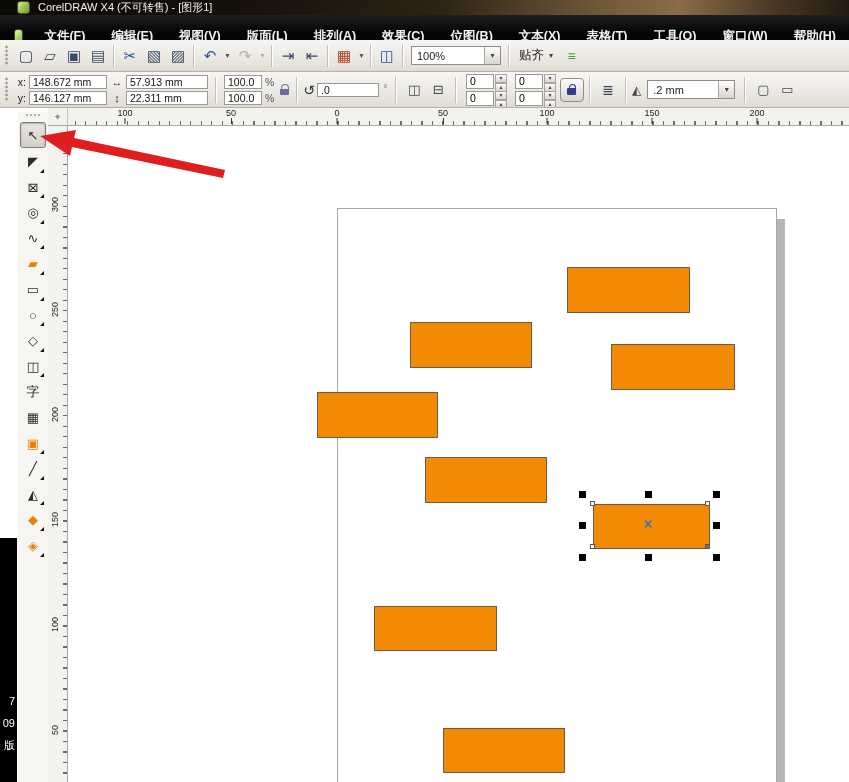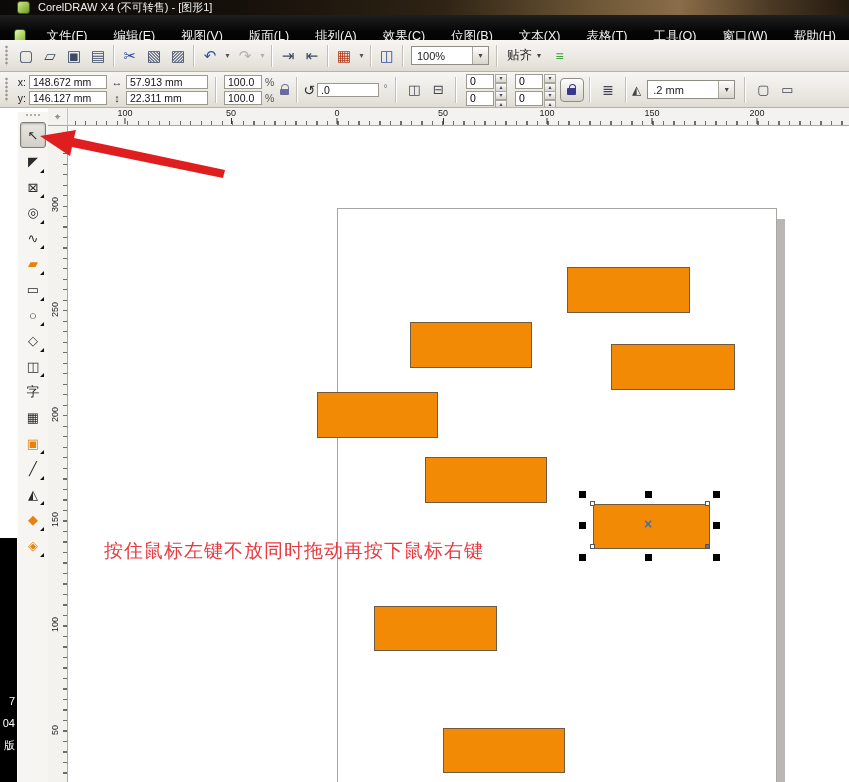--- a/index.html
+++ b/index.html
@@ -7,21 +7,21 @@
        font-family:"Liberation Sans","DejaVu Sans",sans-serif;-webkit-font-smoothing:antialiased;}
   
   #titlebar{position:absolute;left:0;top:0;width:849px;height:15px;
     background:linear-gradient(90deg,#0c0a08 0%,#16100a 28%,#2e2314 52%,#6e5737 70%,#8a6d49 80%,#4a3824 91%,#231a0f 100%);
     color:#f0f0f0;font-size:11px;line-height:15px;}
   #titlebar .appicon{position:absolute;left:17px;top:1px;width:13px;height:13px;border-radius:3px;
     background:linear-gradient(135deg,#cfe98a,#6f9c1f);border:1px solid #3c5a10;box-sizing:border-box;}
   #titlebar .ttl{position:absolute;left:38px;top:0;white-space:nowrap;}
   
   #menubar{position:absolute;left:0;top:15px;width:849px;height:43px;background:linear-gradient(#1f1f1f,#050505 40%,#000);
-    display:flex;align-items:center;}
+    display:flex;align-items:center;font-weight:bold;}
   #menubar .docicon{width:15px;height:15px;margin:0 8px 0 14px;border-radius:3px;
     background:linear-gradient(135deg,#e7f7b0,#7fb327);border:1px solid #2f4d0c;box-sizing:border-box;}
   .mitem{color:#f2f2f2;font-size:12.5px;padding:0 13px;line-height:25px;white-space:nowrap;}
   
   .bar{position:absolute;left:0;width:849px;background:linear-gradient(#f7f6f3,#e6e3dc 80%,#dedbd3);
     border-bottom:1px solid #b5b2aa;box-sizing:border-box;display:flex;align-items:center;overflow:hidden;}
   .bar::before{content:"";width:3px;height:70%;margin:0 6px 0 5px;
     background-image:radial-gradient(#9a978f 1px,transparent 1.2px);background-size:3px 4px;}
   #toolbar1{top:40px;height:32px;}
   #propbar{top:72px;height:36px;}
@@ -30,21 +30,21 @@
   .ticon.drop{width:11px;font-size:8px;color:#555;}
   .ticon.disabled{color:#b3b0aa;}
   .ticon.blue{color:#2f4f9e;}
   .ticon.red{color:#b33c1e;}
   .ticon.sep{width:1px;height:22px;background:#c2bfb7;border-right:1px solid #fff;margin:0 3px;}
   .combo{height:19px;background:#fff;border:1px solid #8f8d86;display:flex;align-items:center;
     font-size:11px;color:#222;box-sizing:border-box;margin:0 4px;}
   .combo .cval{flex:1;padding-left:5px;white-space:nowrap;overflow:hidden;}
   .combo .cbtn{width:15px;height:100%;background:linear-gradient(#fdfdfc,#d8d5cd);border-left:1px solid #aaa7a0;
     display:flex;align-items:center;justify-content:center;font-size:8px;color:#444;}
-  #zoomcombo{width:78px;}
+  #zoomcombo{width:90px;}
   .snap{display:flex;align-items:center;font-size:12.5px;color:#222;margin:0 6px;}
   .snap .sdrop{font-size:8px;color:#444;margin-left:5px;}
   .ticon.green{color:#3f9e3f;font-size:14px;letter-spacing:-1px;}
   
   .pgroup{display:flex;flex-direction:column;justify-content:center;gap:2px;margin:0 2px;flex:0 0 auto;}
   .prow{display:flex;align-items:center;gap:3px;height:14px;}
   .plab{font-size:10.5px;color:#222;width:10px;text-align:right;}
   .pico{font-size:11px;color:#333;width:12px;text-align:center;}
   input.pin{height:14px;border:1px solid #9a988f;background:#fff;font-size:10.5px;
     font-family:"Liberation Sans",sans-serif;padding:0 0 0 3px;box-sizing:border-box;color:#111;}
@@ -376,34 +376,33 @@
     </div>
     <div class="tool fly orange">
       <span>◈</span>
     </div>
   </div>
 
 <div id="blackstrip"></div>
 <div id="watermark">
 
 <div class="wline">7</div>
-    <div class="wline">04</div>
+    <div class="wline">09</div>
     <div class="wline">版</div>
   </div>
 
 <div id="canvas">
   <div id="page"></div>
   <span>
     
   <div class="orect" style="left: 499px; top: 141px; width: 123px; height: 46px; background: rgb(242, 138, 5); border-color: rgb(111, 90, 67);"></div><div class="orect" style="left: 342px; top: 196px; width: 122px; height: 46px; background: rgb(242, 138, 5); border-color: rgb(111, 90, 67);"></div><div class="orect" style="left: 543px; top: 218px; width: 124px; height: 46px; background: rgb(242, 138, 5); border-color: rgb(111, 90, 67);"></div><div class="orect" style="left: 249px; top: 266px; width: 121px; height: 46px; background: rgb(242, 138, 5); border-color: rgb(111, 90, 67);"></div><div class="orect" style="left: 357px; top: 331px; width: 122px; height: 46px; background: rgb(242, 138, 5); border-color: rgb(111, 90, 67);"></div><div class="orect" style="left: 525px; top: 378px; width: 117px; height: 45px; background: rgb(242, 138, 5); border-color: rgb(111, 90, 67);"></div><div class="orect" style="left: 306px; top: 480px; width: 123px; height: 45px; background: rgb(242, 138, 5); border-color: rgb(111, 90, 67);"></div><div class="orect" style="left: 375px; top: 602px; width: 122px; height: 45px; background: rgb(242, 138, 5); border-color: rgb(111, 90, 67);"></div></span>
   <span>
     
   <div class="handle" style="left: 511px; top: 365px;"></div><div class="handle" style="left: 577px; top: 365px;"></div><div class="handle" style="left: 645px; top: 365px;"></div><div class="handle" style="left: 511px; top: 396px;"></div><div class="handle" style="left: 645px; top: 396px;"></div><div class="handle" style="left: 511px; top: 428px;"></div><div class="handle" style="left: 577px; top: 428px;"></div><div class="handle" style="left: 645px; top: 428px;"></div></span>
   <span>
     
   <div class="node" style="left: 522px; top: 375px;"></div><div class="node" style="left: 637px; top: 375px;"></div><div class="node" style="left: 522px; top: 418px;"></div><div class="node filled" style="left: 637px; top: 418px;"></div></span>
   <span id="xmark" style="left:576px;top:391px;">×</span>
-  <div class="ann" style="left: 36px; top: 412px; color: rgb(232, 58, 64);">按住鼠标左键不放同时拖动再按下鼠标右键</div>
 </div>
 
 <svg id="arrowsvg">
   <polygon fill="#DF1F1F" points="40,136 76,130 74,138 225,170 223,178 72,147 70,156"></polygon>
 </svg>
 
 </body></html>

